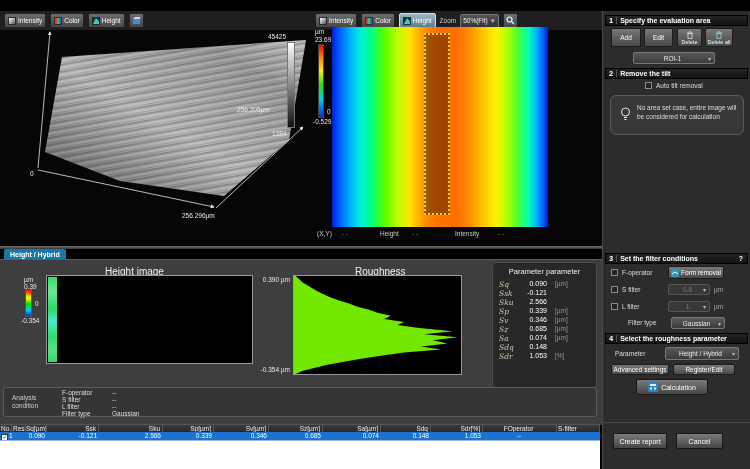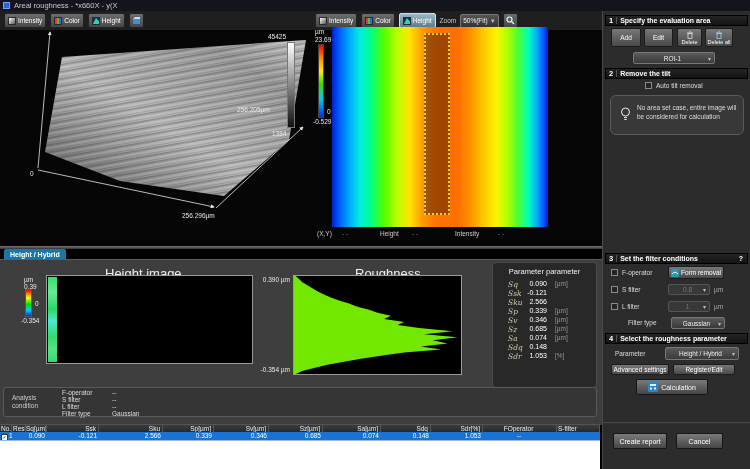--- a/index.html
+++ b/index.html
@@ -37,30 +37,30 @@
   #roi{position:absolute;left:424px;top:33px;width:26px;height:182px;border:2px dotted #ffd800;
        background:rgba(45,18,0,0.45);box-sizing:border-box;}
   #cv-status{position:absolute;left:315px;top:230px;width:285px;height:10px;font-size:6.5px;color:#ccc;}
   #cv-status span{position:absolute;top:0;}
   .statval{color:#888;}
   
   #divider{position:absolute;left:0;top:246px;width:602px;height:3px;background:linear-gradient(#777,#333);}
   #tab-hh{position:absolute;left:4px;top:249px;height:10px;padding:0 6px;display:flex;align-items:center;
           background:#1878a8;color:#fff;font-size:7px;font-weight:bold;border-radius:2px 2px 0 0;}
   #panel-body{position:absolute;left:0;top:259px;width:602px;height:165px;background:#3e3e3e;border-top:1px solid #5a5a5a;}
-  .ptitle{position:absolute;font-size:13px;color:#f0f0f0;}
+  .ptitle{position:absolute;font-size:10px;color:#f0f0f0;}
   #hi-canvas{position:absolute;left:46px;top:275px;width:207px;height:89px;background:#000;border:1px solid #999;box-sizing:border-box;}
   #hi-strip{position:absolute;left:1px;top:1px;width:9px;height:85px;
      background:linear-gradient(180deg,#34e06a,#6ce89a 18%,#2ad865 38%,#4fe8d0 52%,#35d96e 70%,#58e088 86%,#2fdd6f 100%);}
   #hi-colorbar{position:absolute;left:25px;top:289px;width:7px;height:28px;border:1px solid #555;box-sizing:border-box;
      background:linear-gradient(#f00,#ff0 30%,#0d0 55%,#0cf 78%,#03d 100%);}
   #hist-canvas{position:absolute;left:293px;top:275px;width:169px;height:100px;background:#000;border:1px solid #999;box-sizing:border-box;}
   #rough-box{position:absolute;left:492px;top:262px;width:105px;height:126px;background:#282828;border:1px solid #4a4a4a;border-radius:4px;box-sizing:border-box;}
   .r-row{position:absolute;left:0;width:100%;height:9px;}
-  .r-name{position:absolute;left:15px;font-size:7.5px;font-style:italic;color:#cfc9a8;font-family:"DejaVu Serif",serif;}
+  .r-name{position:absolute;left:6px;font-size:7.5px;font-style:italic;color:#cfc9a8;font-family:"DejaVu Serif",serif;}
   .r-val{position:absolute;left:20px;width:34px;text-align:right;font-size:7px;color:#fff;}
   .r-unit{position:absolute;left:62px;font-size:6.5px;color:#8d9aa0;}
   #cond-box{position:absolute;left:3px;top:387px;width:594px;height:30px;background:#353535;border:1px solid #5a5a5a;border-radius:3px;box-sizing:border-box;}
   .c-name{position:absolute;left:58px;font-size:6.5px;color:#ddd;}
   .c-val{position:absolute;left:108px;font-size:6.5px;color:#ddd;}
   
   #tbl-hdr,#tbl-row{position:absolute;left:0;width:600px;display:grid;
     grid-template-columns:12px 14px 21px 52px 64px 51px 55px 54px 58px 50px 52px 74px 1fr;}
   #tbl-hdr{top:424px;height:8px;background:linear-gradient(#3c3c3c,#262626);border-top:1px solid #555;}
   #tbl-hdr .hc{font-size:6.5px;color:#eee;line-height:8px;border-right:1px solid #555;padding-right:2px;text-align:right;overflow:hidden;white-space:nowrap;}
@@ -93,24 +93,20 @@
   .qmark{position:absolute;right:4px;color:#fff;font-size:7px;font-weight:bold;}
   #rp-divider{position:absolute;left:0;top:411px;width:148px;height:2px;background:linear-gradient(#555,#222);}
   .bigbtn{position:absolute;display:flex;align-items:center;justify-content:center;gap:3px;
           background:linear-gradient(#7a7a7a,#464646);border:1px solid #161616;border-radius:2px;color:#fff;font-size:7px;box-sizing:border-box;}
 </style>
 </head>
 <body>
 
 <div id="app">
 
-  <div id="titlebar">
-    <div class="appicon"></div>
-    <div class="title">Areal roughness - *x660X - y(X</div>
-  </div>
 
   <div id="main-dark"></div>
   <div class="abs" style="left:0;top:11px;width:602px;height:19px;background:#1f1f1f;"></div>
 
   <div class="toolbar" style="left:4px;">
     <div class="tbtn">
         <span class="ico ico-int"></span>
         <span>Intensity</span>
       </div>
     <div class="tbtn">

